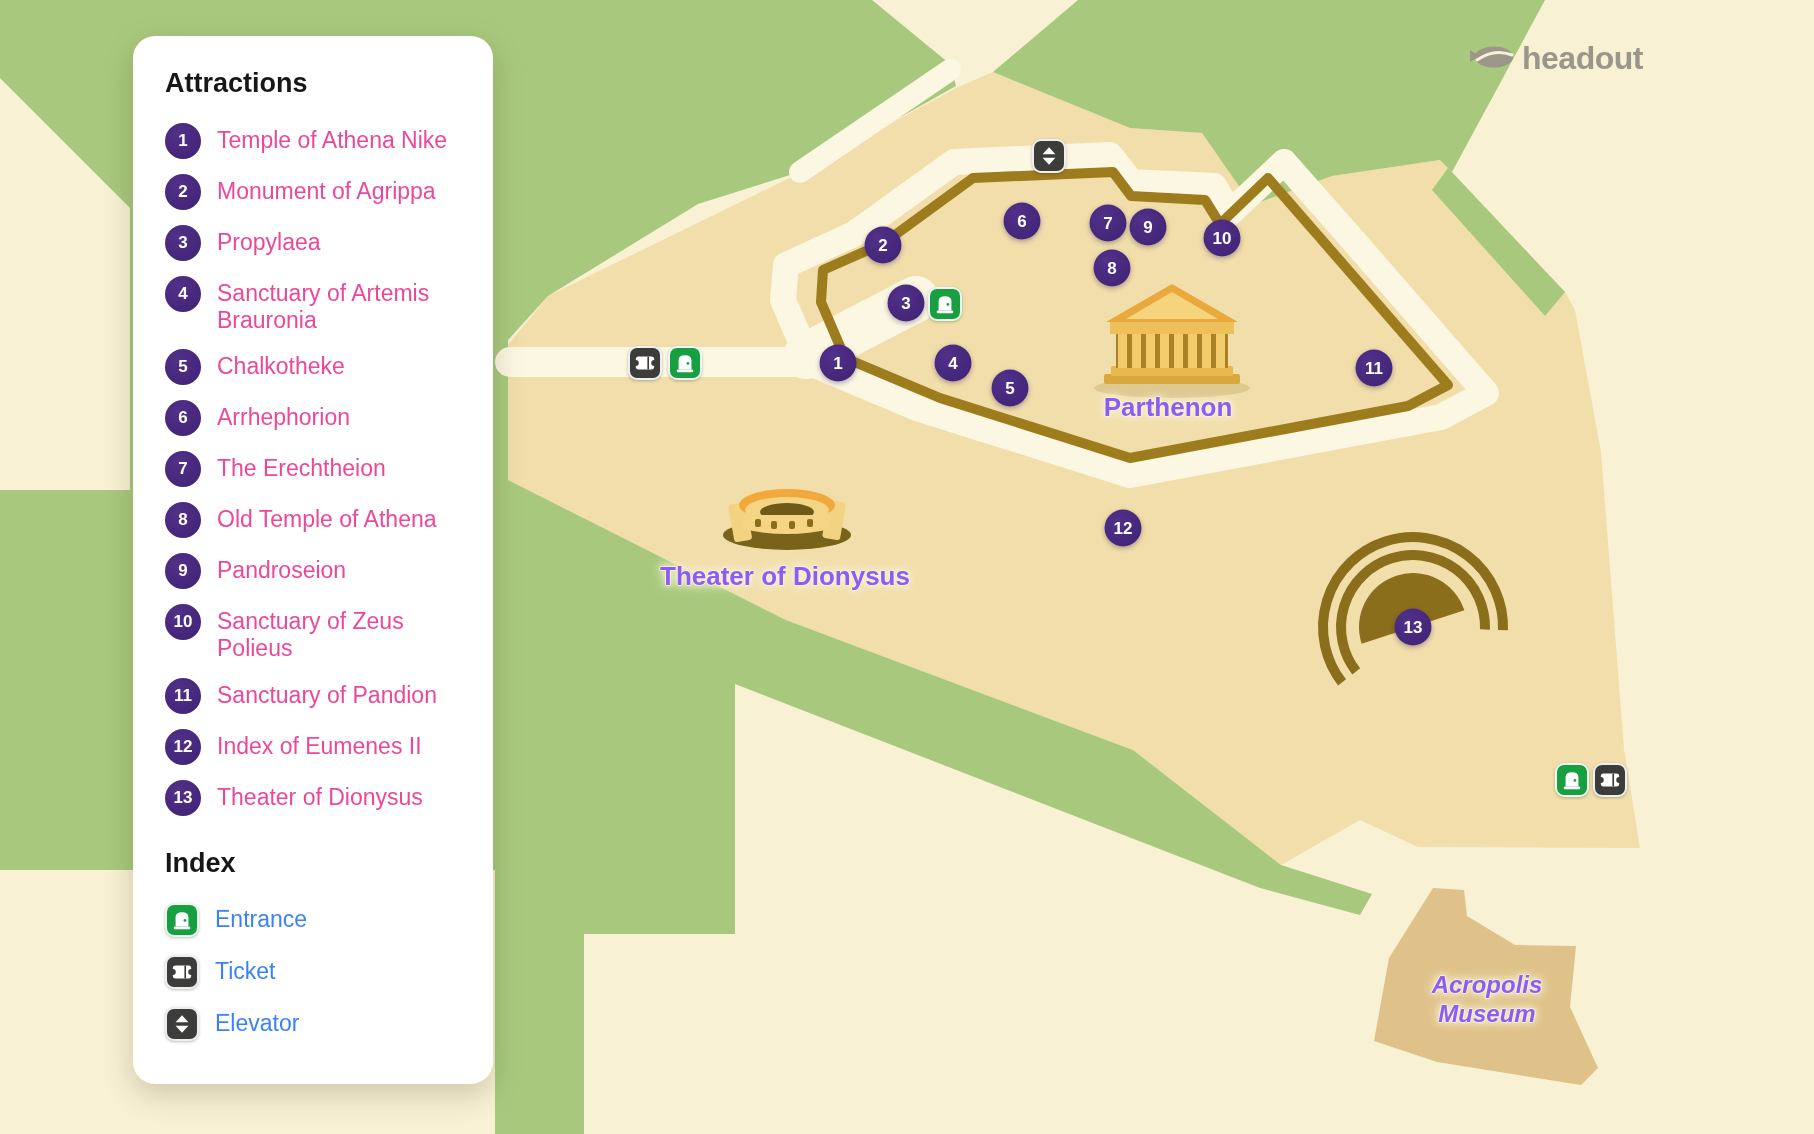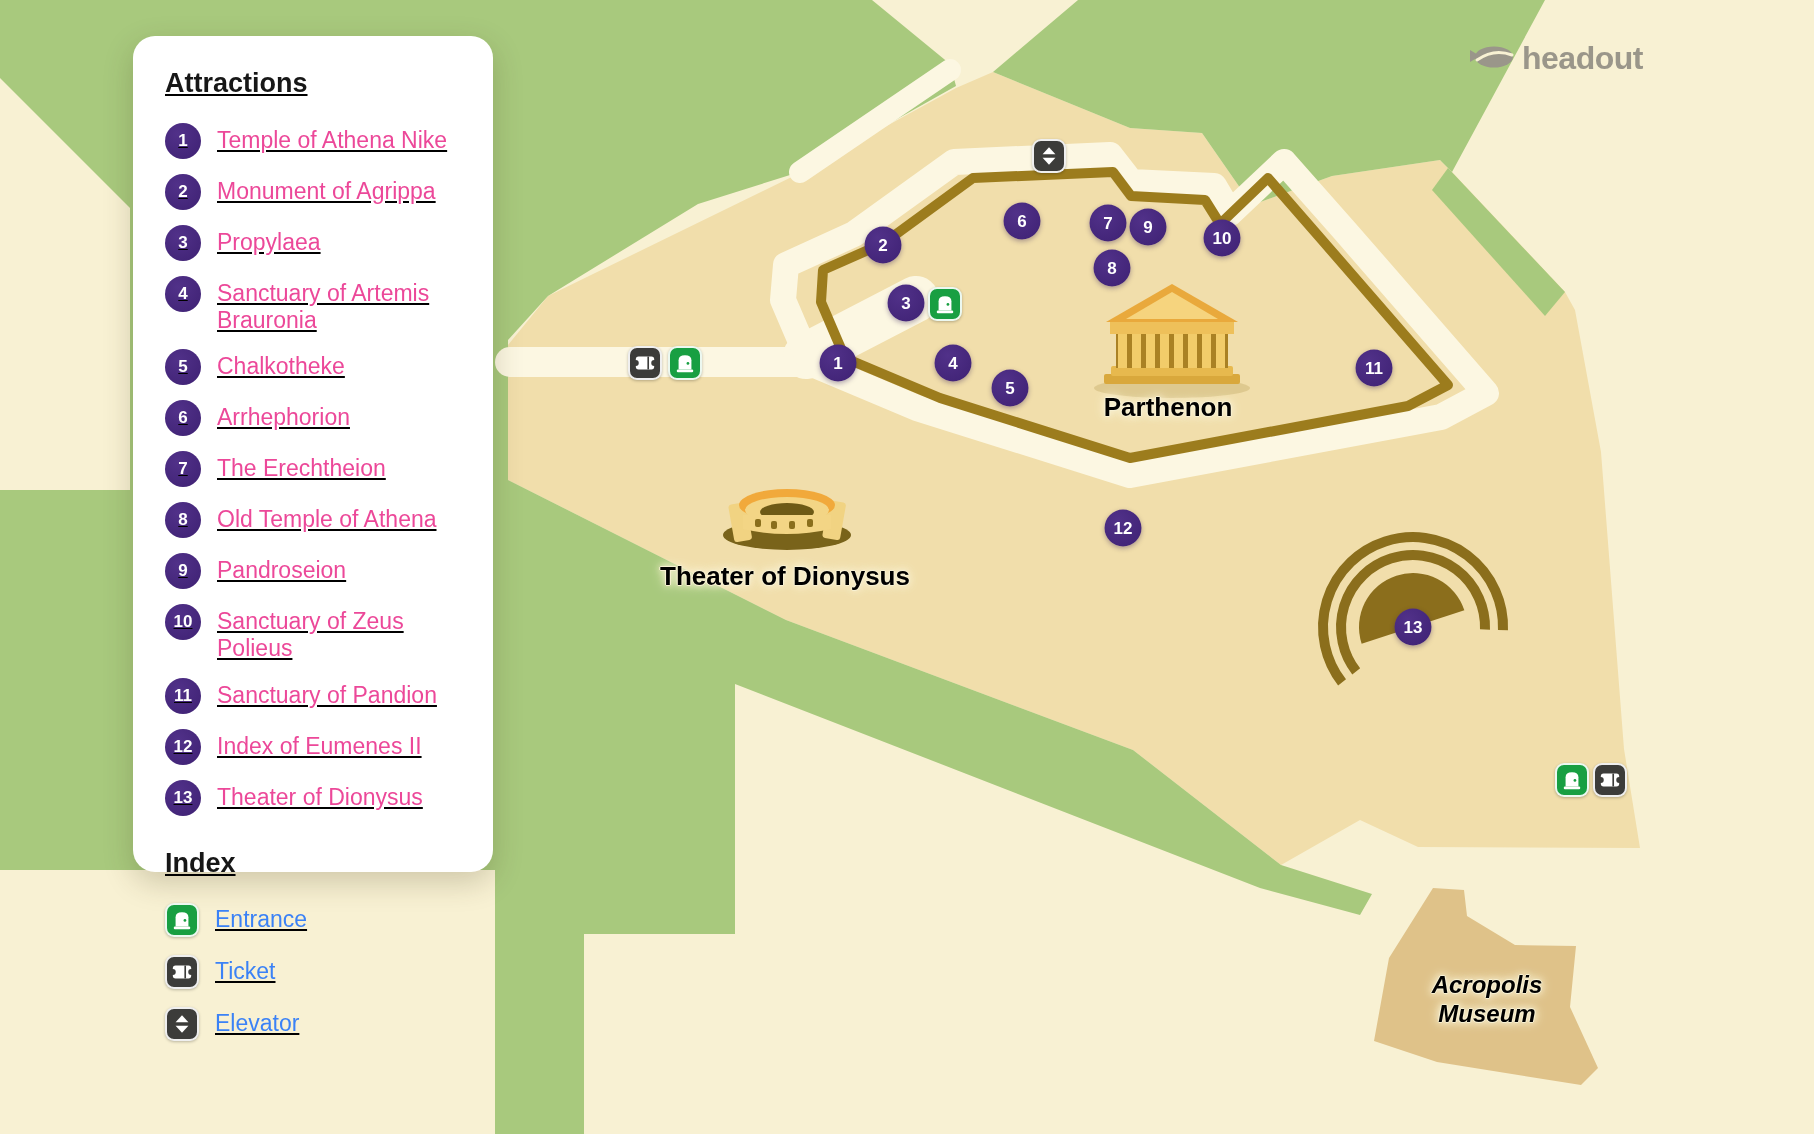--- a/index.html
+++ b/index.html
@@ -5,23 +5,23 @@
   html,body{margin:0;padding:0;background:#e8e4d4;}
   body{font-family:"Liberation Sans","DejaVu Sans",sans-serif;}
   #stage{position:relative;width:1814px;height:1134px;overflow:hidden;background:#f8f1d3;}
   .map-svg{position:absolute;left:0;top:0;}
 
   
   .logo{position:absolute;left:1468px;top:40px;display:flex;align-items:center;gap:8px;}
   .logo-text{font-size:32px;font-weight:600;color:#9a968a;letter-spacing:-0.5px;}
 
   
-  .panel{position:absolute;left:133px;top:36px;width:360px;height:836px;background:#ffffff;
+  .panel{position:absolute;left:133px;top:36px;width:360px;height:1048px;background:#ffffff;
          border-radius:22px;box-shadow:0 10px 30px rgba(60,50,20,.22);
-         padding:32px 24px 0 32px;box-sizing:border-box;text-decoration:underline;}
+         padding:32px 24px 0 32px;box-sizing:border-box;}
   .section-title{font-size:27px;font-weight:bold;color:#171717;margin:0 0 24px 0;}
   .attr-item{display:flex;align-items:flex-start;margin-bottom:15px;}
   .attr-num,.marker{background:radial-gradient(circle at 36% 30%,#513189,#3e2173);}
   .attr-num{width:36px;height:36px;border-radius:50%;flex:0 0 36px;display:flex;align-items:center;
             justify-content:center;color:#fff;font-weight:bold;font-size:17px;}
   .attr-label{font-size:23px;color:#ec4899;line-height:1.18;padding-top:4px;margin-left:16px;}
   .index-title{margin-top:32px;}
   .legend-row{display:flex;align-items:center;margin-bottom:18px;}
   .legend-label{font-size:23px;color:#3b82f6;margin-left:16px;}
 
@@ -31,21 +31,21 @@
   .icon-dark{background:#3c3c3a;}
   .icon-green{background:#189f42;}
   .poi-icon{position:absolute;transform:translate(-50%,-50%);}
 
   
   .marker{position:absolute;width:37px;height:37px;border-radius:50%;transform:translate(-50%,-50%);
           display:flex;align-items:center;justify-content:center;color:#fff;font-weight:bold;font-size:17px;
           box-shadow:0 2px 5px rgba(40,20,80,.35);}
 
   
-  .map-label{position:absolute;transform:translate(-50%,-50%);font-weight:bold;color:#000000;font-size:26px;
+  .map-label{position:absolute;transform:translate(-50%,-50%);font-weight:bold;color:#8b5cf6;font-size:26px;
              white-space:nowrap;text-align:center;
              text-shadow:0 1px 0 #f8f1d3,0 -1px 0 #f8f1d3,1px 0 0 #f8f1d3,-1px 0 0 #f8f1d3,
                          0 0 6px #f8f1d3,0 0 10px #f8f1d3,0 0 14px #f8f1d3;}
   .map-label.small{font-size:24px;white-space:normal;width:210px;line-height:1.2;font-style:italic;}
 </style>
 </head>
 <body>
 
 <div id="stage">
 

